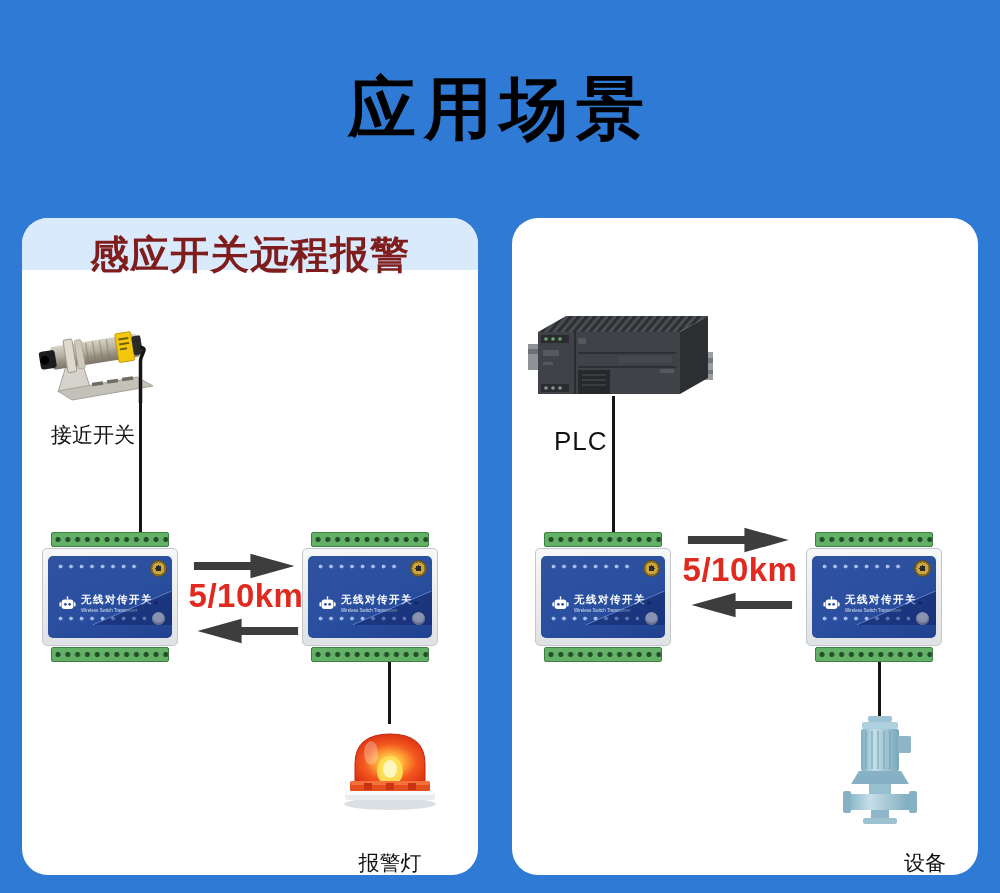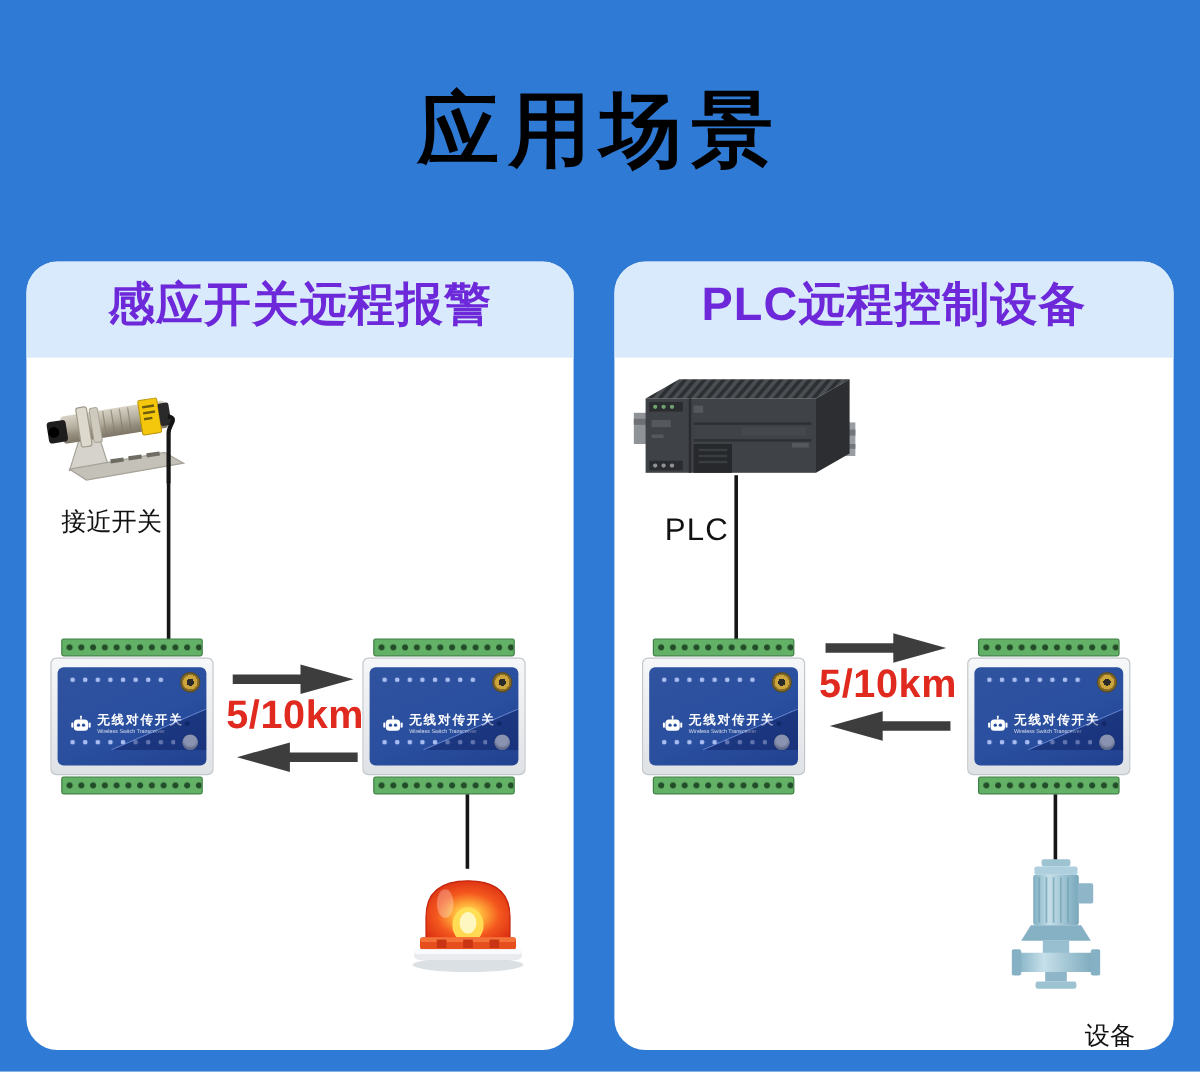--- a/index.html
+++ b/index.html
@@ -5,22 +5,22 @@
   html,body{margin:0;padding:0;}
   body{font-family:"Liberation Sans","DejaVu Sans",sans-serif;}
   .page{position:relative;width:1000px;height:893px;background:#2f7ad4;overflow:hidden;}
 
   .page-title{position:absolute;left:0;top:64px;width:1000px;text-align:center;
     color:#000000;font-size:68px;font-weight:bold;letter-spacing:8px;}
 
   .panel{position:absolute;top:218px;height:657px;background:#ffffff;border-radius:26px;overflow:hidden;}
   .panel-left{left:22px;width:456px;}
   .panel-right{left:512px;width:466px;}
-  .panel-header{height:80px;background:#d9eafc;text-align:center;line-height:74px;
-    color:#6d28d9;font-size:39px;font-weight:bold;letter-spacing:1px;}
+  .panel-header{height:52px;background:#d9eafc;text-align:center;line-height:74px;
+    color:#7f1d1d;font-size:39px;font-weight:bold;letter-spacing:1px;}
 
   .vline{position:absolute;width:3px;background:#161616;}
 
   .dev-label{position:absolute;color:#111111;font-weight:500;margin-top:26px;}
 
   
   .module{position:absolute;width:136px;height:130px;}
   .m-term{position:relative;height:15px;width:118px;margin:0 auto;background:#63b167;
     border:1px solid #3e7f44;border-radius:2px;box-sizing:border-box;
     background-image:radial-gradient(circle at 5px 6.5px,#234d28 2.2px,rgba(0,0,0,0) 2.9px);
@@ -190,24 +190,24 @@
       <ellipse cx="29" cy="33" rx="7" ry="12" fill="#ffffff" opacity=".28"></ellipse>
       <rect x="8" y="61" width="80" height="11" rx="3" fill="#e64f1d"></rect>
       <rect x="8" y="61" width="80" height="4" rx="2" fill="#f4713a"></rect>
       <rect x="22" y="63" width="8" height="7" fill="#c93413"></rect>
       <rect x="44" y="63" width="8" height="7" fill="#c93413"></rect>
       <rect x="66" y="63" width="8" height="7" fill="#c93413"></rect>
       <rect x="3" y="71" width="90" height="9" rx="4" fill="#e9ebee"></rect>
       <rect x="3" y="71" width="90" height="4" rx="2" fill="#f8fafc"></rect>
     </svg>
 
+    <div class="dev-label" style="left:300px;top:605px;width:136px;text-align:center;font-size:21px;">报警灯</div>
   </section>
 
   <section class="panel panel-right">
-    <div class="panel-header">PLC远程控制设备</div>
 
     <svg class="art" style="left:16px;top:90px;" width="185" height="92" viewBox="0 0 185 92">
       <defs>
         <pattern id="vents" width="8" height="12" patternUnits="userSpaceOnUse" patternTransform="skewX(-40)">
           <rect width="8" height="12" fill="#4a4d51"></rect>
             <rect width="4" height="12" fill="#2d3033"></rect>
         </pattern>
       </defs>
       <rect x="0" y="36" width="14" height="26" fill="#8f9296"></rect>
       <rect x="0" y="41" width="14" height="5" fill="#6d7074"></rect>

